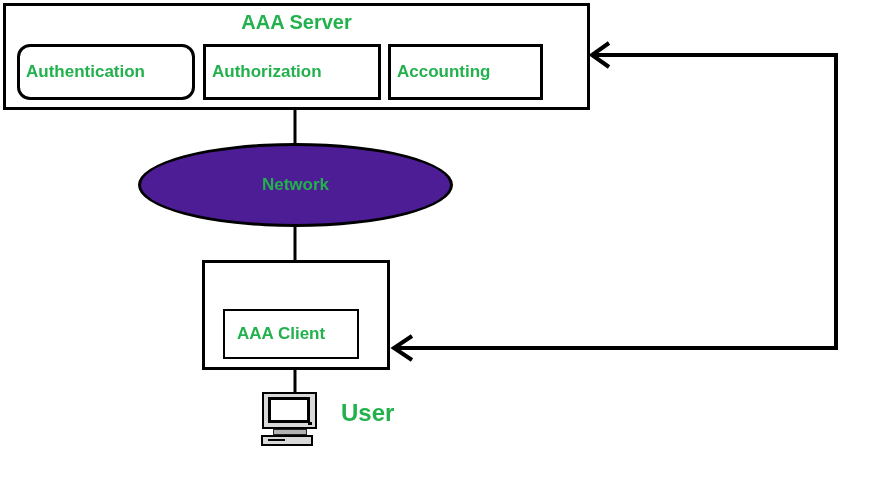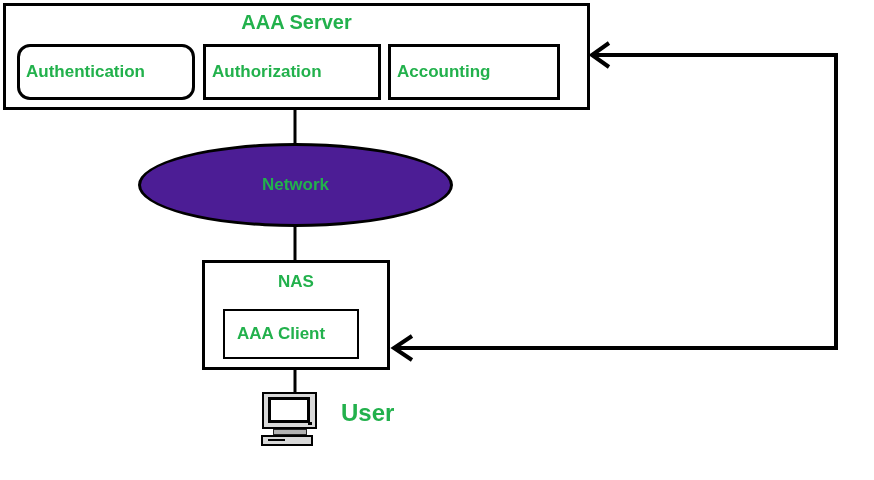--- a/index.html
+++ b/index.html
@@ -61,21 +61,21 @@
     width: 178px;
     border: 3px solid var(--line);
     background: #ffffff;
     display: flex;
     align-items: center;
     padding-left: 6px;
     font-size: 17px;
   }
   .module.auth  { left: 11px; border-radius: 13px;  }
   .module.authz { left: 197px; }
-  .module.acct  { left: 382px; width: 172px; }
+  .module.acct  { left: 382px; width: 155px; }
 
   
   .network-ellipse {
     position: absolute;
     left: 138px;
     top: 143px;
     width: 315px;
     height: 84px;
     border: 3px solid var(--line);
     border-radius: 50%;
@@ -201,21 +201,20 @@
     <div class="module acct">
       <span class="label">Accounting</span>
     </div>
   </div>
 
   <div class="network-ellipse">
     <span class="label">Network</span>
   </div>
 
   <div class="nas-box">
-    <div class="nas-title label">NAS</div>
     <div class="client-box">
       <span class="label">AAA Client</span>
     </div>
   </div>
 
   <div class="monitor">
     <div class="screen"></div>
     <div class="power-dot"></div>
   </div>
   <div class="kbd-strip"></div>

